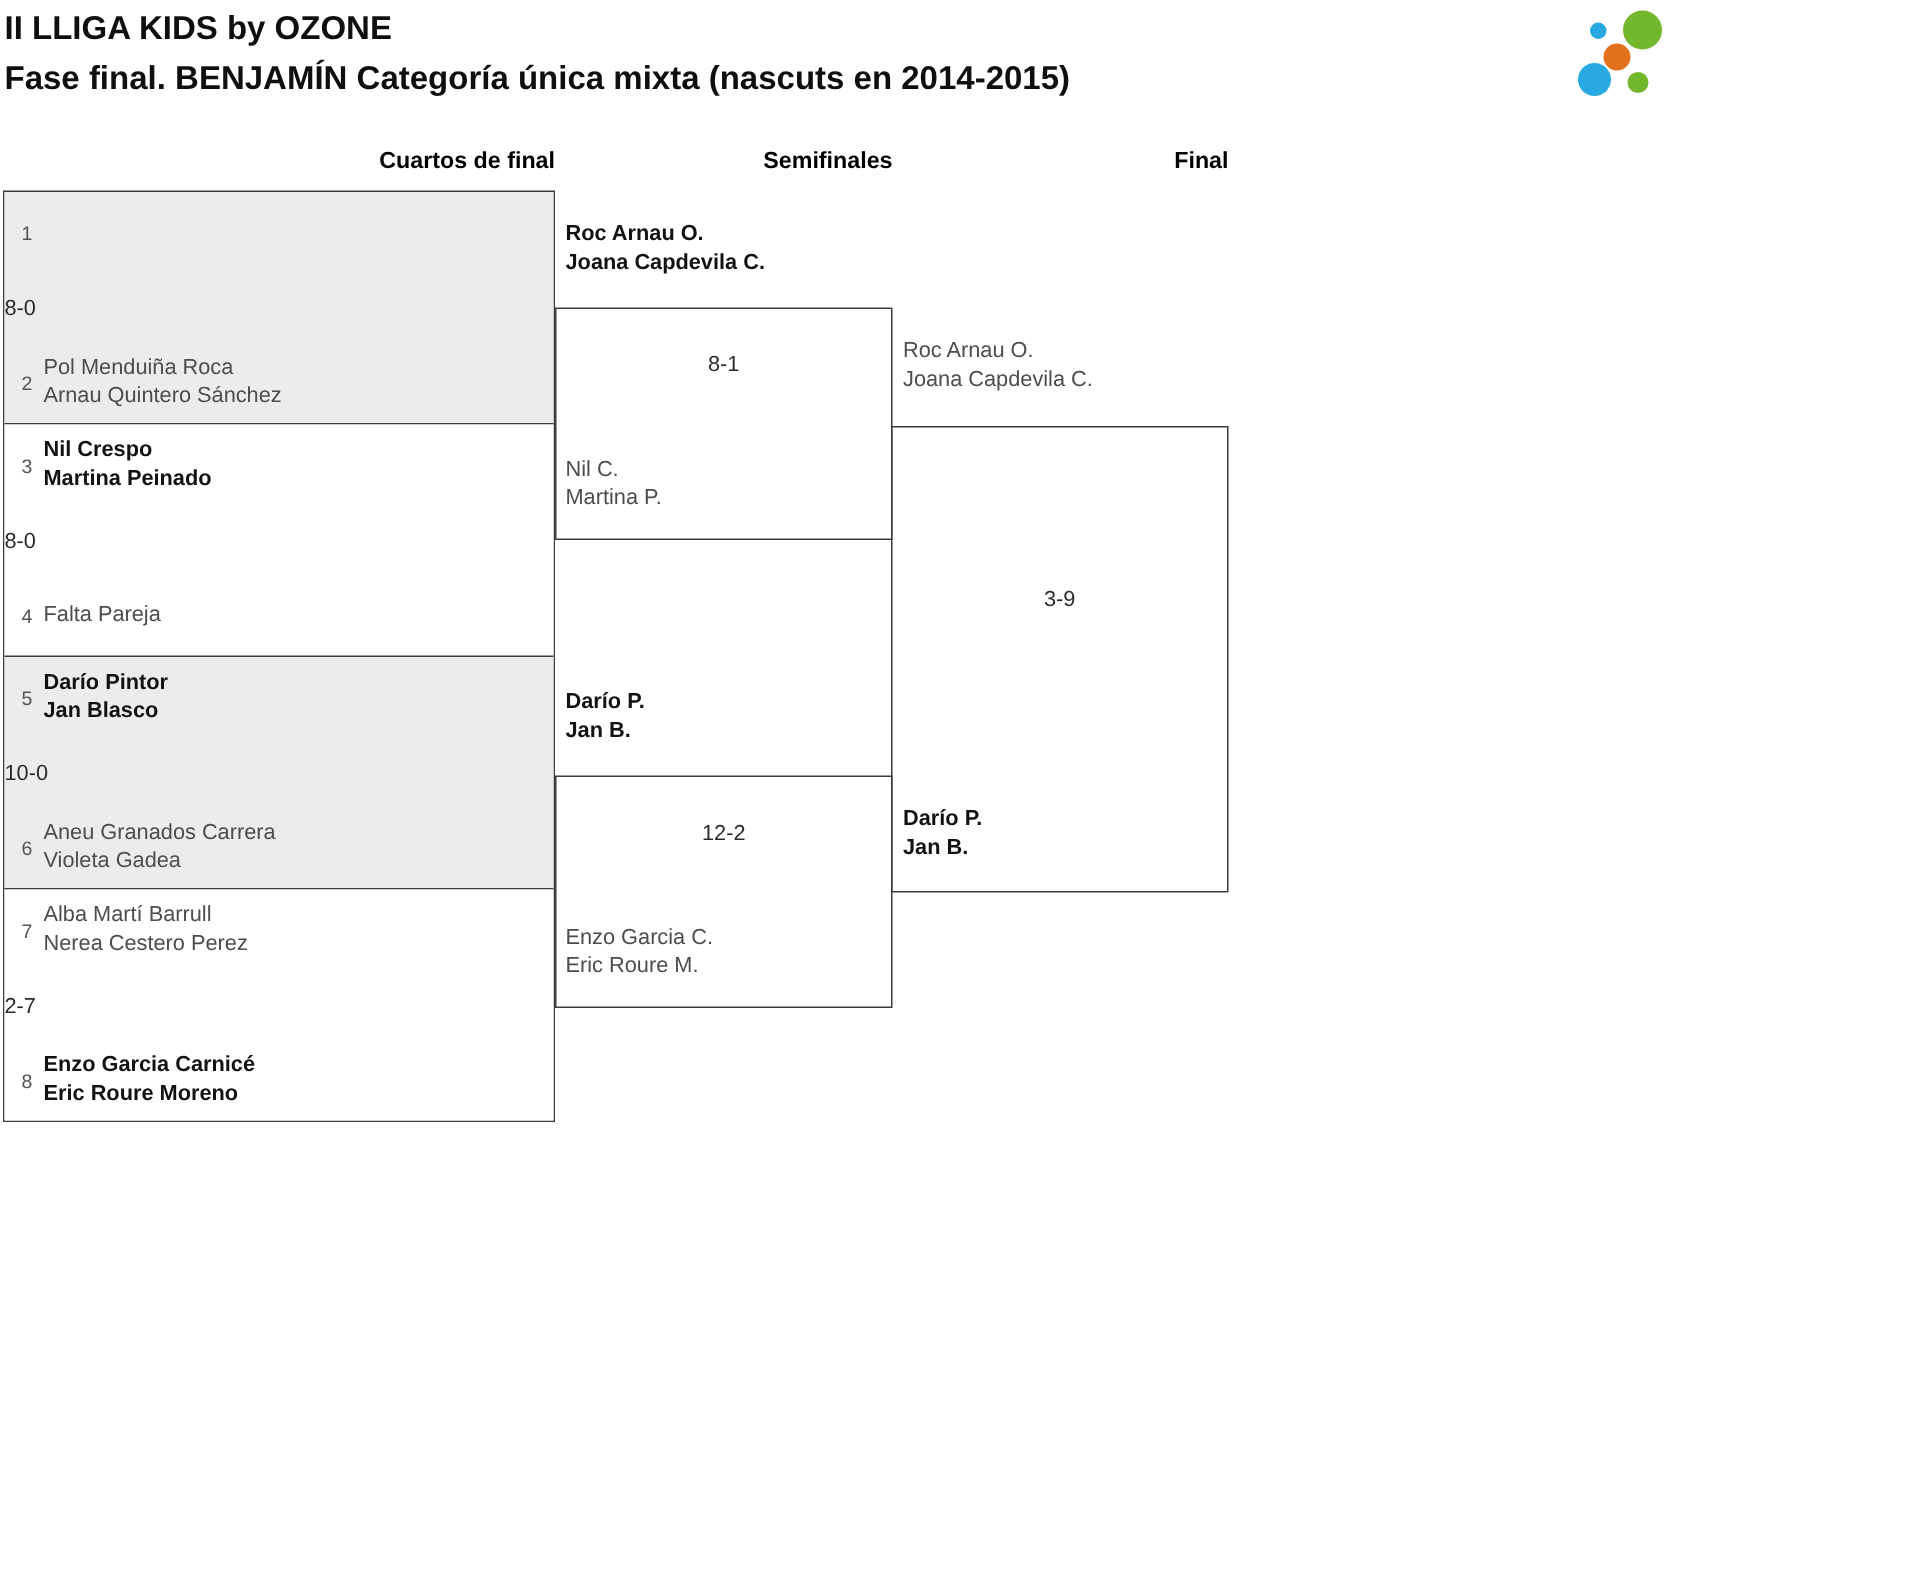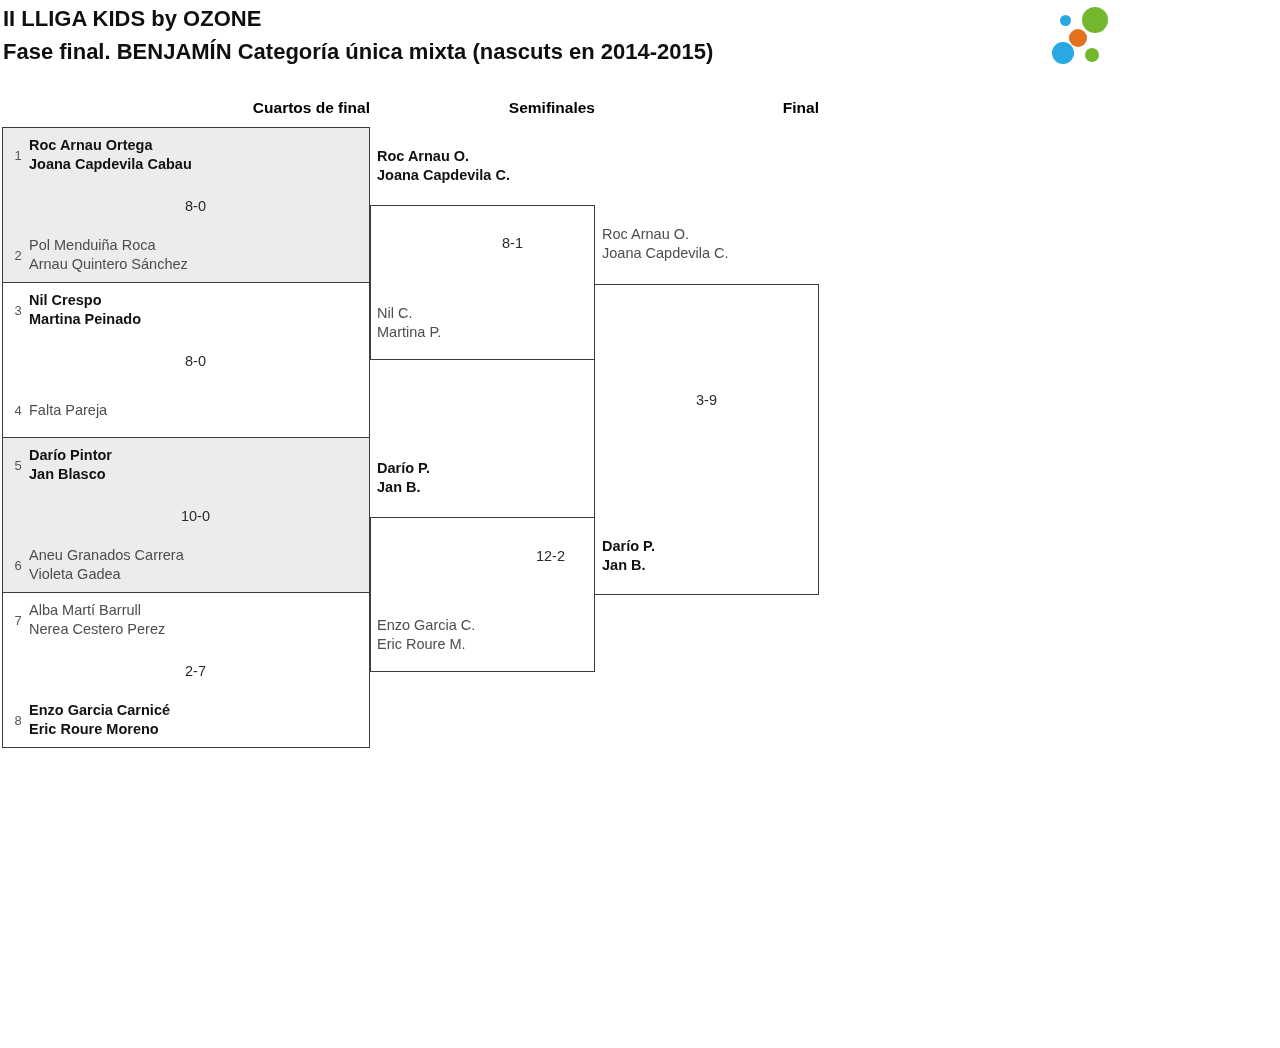--- a/index.html
+++ b/index.html
@@ -34,29 +34,29 @@
   .qf.shaded{background:#ececec;}
   .qf.sep{border-bottom:1px solid #3c3c3c;}
   .qf:last-child{height:154px;}
   .slot{position:absolute;left:4px;right:4px;height:38px;display:flex;align-items:center;}
   .slot.s-top{top:8px;}
   .slot.s-bottom{bottom:8px;}
   .seed{width:22px;text-align:center;font-size:13px;color:#555;flex:none;}
   .names{font-size:14.5px;line-height:19px;}
   .w{font-weight:700;color:#121212;}
   .l{font-weight:400;color:#4d4d4d;}
-  .score{position:absolute;left:0;right:0;top:70px;text-align:center;
-         font-size:14.5px;color:#2a2a2a;padding-left:19px;}
+  .score{position:absolute;left:0;right:0;top:70px;
+         font-size:14.5px;color:#2a2a2a;}
   .match-box{position:absolute;border:1px solid #3c3c3c;box-sizing:border-box;background:transparent;}
   .sf1-box{left:370px;top:205px;width:225px;height:155px;}
   .sf2-box{left:370px;top:517px;width:225px;height:155px;}
   .final-box{left:594px;top:284px;width:225px;height:311px;}
   .float-name{position:absolute;font-size:14.5px;line-height:19px;}
   .float-score{position:absolute;text-align:center;font-size:14.5px;color:#2a2a2a;}
-  .fs-sf{left:370px;width:225px;margin-left:30px;}
+  .fs-sf{left:370px;width:225px;}
   .fs-f{left:594px;width:225px;}
 </style>
 </head>
 <body>
 
 <div class="title-block">
   <div class="title-line">II LLIGA KIDS by OZONE</div>
   <div class="title-line">Fase final. BENJAMÍN Categoría única mixta (nascuts en 2014-2015)</div>
 </div>
 
@@ -70,24 +70,20 @@
 
 <div class="round-h rh-qf">Cuartos de final</div>
 <div class="round-h rh-sf">Semifinales</div>
 <div class="round-h rh-f">Final</div>
 
 <div class="qf-col">
 
   <div class="qf shaded sep">
     <div class="slot s-top">
       <span class="seed">1</span>
-      <span class="names w">
-        <div>Roc Arnau Ortega</div>
-        <div>Joana Capdevila Cabau</div>
-      </span>
     </div>
     <div class="score">8-0</div>
     <div class="slot s-bottom">
       <span class="seed">2</span>
       <span class="names l">
         <div>Pol Menduiña Roca</div>
         <div>Arnau Quintero Sánchez</div>
       </span>
     </div>
   </div>
@@ -157,21 +153,21 @@
 <div class="float-score fs-sf" style="top:235px;">8-1</div>
 <div class="float-name l" style="left:377px;top:304px;">
   <div>Nil C.</div>
   <div>Martina P.</div>
 </div>
 
 <div class="float-name w" style="left:377px;top:459px;">
   <div>Darío P.</div>
   <div>Jan B.</div>
 </div>
-<div class="float-score fs-sf" style="top:548px;padding-left:38px;">12-2</div>
+<div class="float-score fs-sf" style="top:548px;">12-2</div>
 <div class="float-name l" style="left:377px;top:616px;">
   <div>Enzo Garcia C.</div>
   <div>Eric Roure M.</div>
 </div>
 
 <div class="float-name l" style="left:602px;top:225px;">
   <div>Roc Arnau O.</div>
   <div>Joana Capdevila C.</div>
 </div>
 <div class="float-score fs-f" style="top:392px;">3-9</div>

